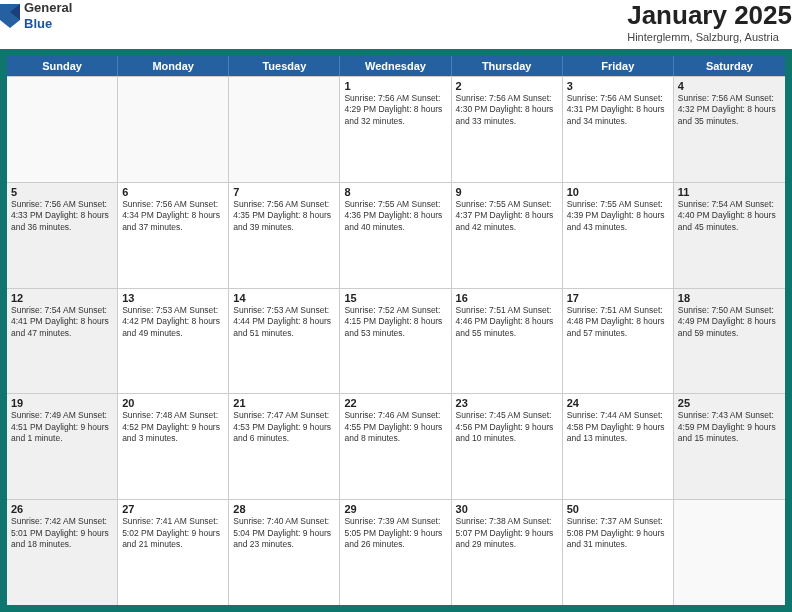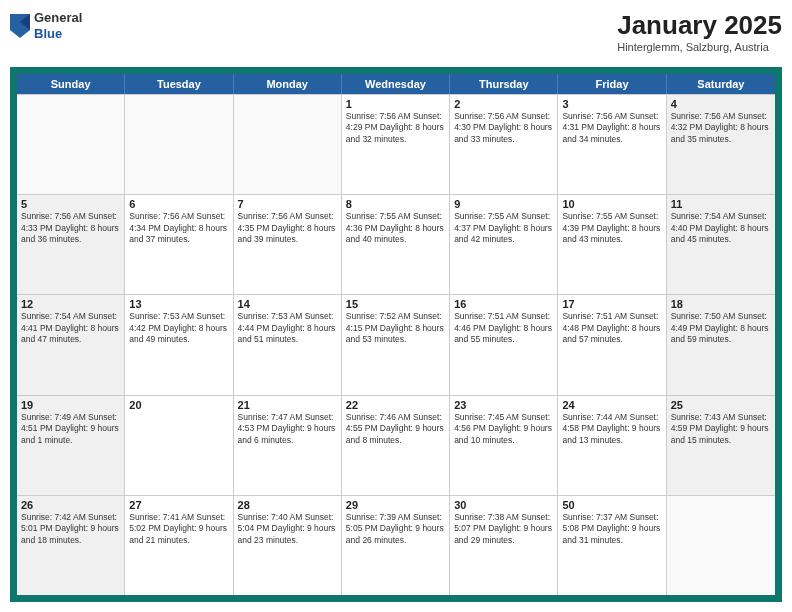--- a/index.html
+++ b/index.html
@@ -6,24 +6,22 @@
     body {
       font-family: Arial, sans-serif;
       background: #fff;
       width: 792px;
       height: 612px;
       overflow: hidden;
     }
     .page {
       width: 792px;
       height: 612px;
-      padding: 10px;
       display: flex;
       flex-direction: column;
-      gap: 8px;
     }
     .header {
       display: flex;
       justify-content: space-between;
       align-items: flex-start;
       margin-bottom: 6px;
     }
     .logo {
       display: flex;
       align-items: center;
@@ -126,22 +124,22 @@
     </div>
     <div class="title-block">
       <h1>January 2025</h1>
       <h2>Hinterglemm, Salzburg, Austria</h2>
     </div>
   </div>
 
   <div class="calendar">
     <div class="cal-header-row">
     <div class="cal-header-cell">Sunday</div>
+        <div class="cal-header-cell">Monday</div>
         <div class="cal-header-cell">Tuesday</div>
-        <div class="cal-header-cell">Monday</div>
         <div class="cal-header-cell">Wednesday</div>
         <div class="cal-header-cell">Thursday</div>
         <div class="cal-header-cell">Friday</div>
         <div class="cal-header-cell">Saturday</div>
       </div>
     <div class="cal-body">
     <div class="cal-week">
           <div class="cal-cell empty"></div>
           <div class="cal-cell empty"></div>
           <div class="cal-cell empty"></div>
@@ -279,20 +277,24 @@
         <div class="cal-week">
           <div class="cal-cell shaded">
             <div class="day-number">19</div>
             <div class="day-info">Sunrise: 7:49 AM
 Sunset: 4:51 PM
 Daylight: 9 hours
 and 1 minute.</div>
           </div>
           <div class="cal-cell">
             <div class="day-number">20</div>
+            <div class="day-info">Sunrise: 7:48 AM
+Sunset: 4:52 PM
+Daylight: 9 hours
+and 3 minutes.</div>
           </div>
           <div class="cal-cell">
             <div class="day-number">21</div>
             <div class="day-info">Sunrise: 7:47 AM
 Sunset: 4:53 PM
 Daylight: 9 hours
 and 6 minutes.</div>
           </div>
           <div class="cal-cell">
             <div class="day-number">22</div>

